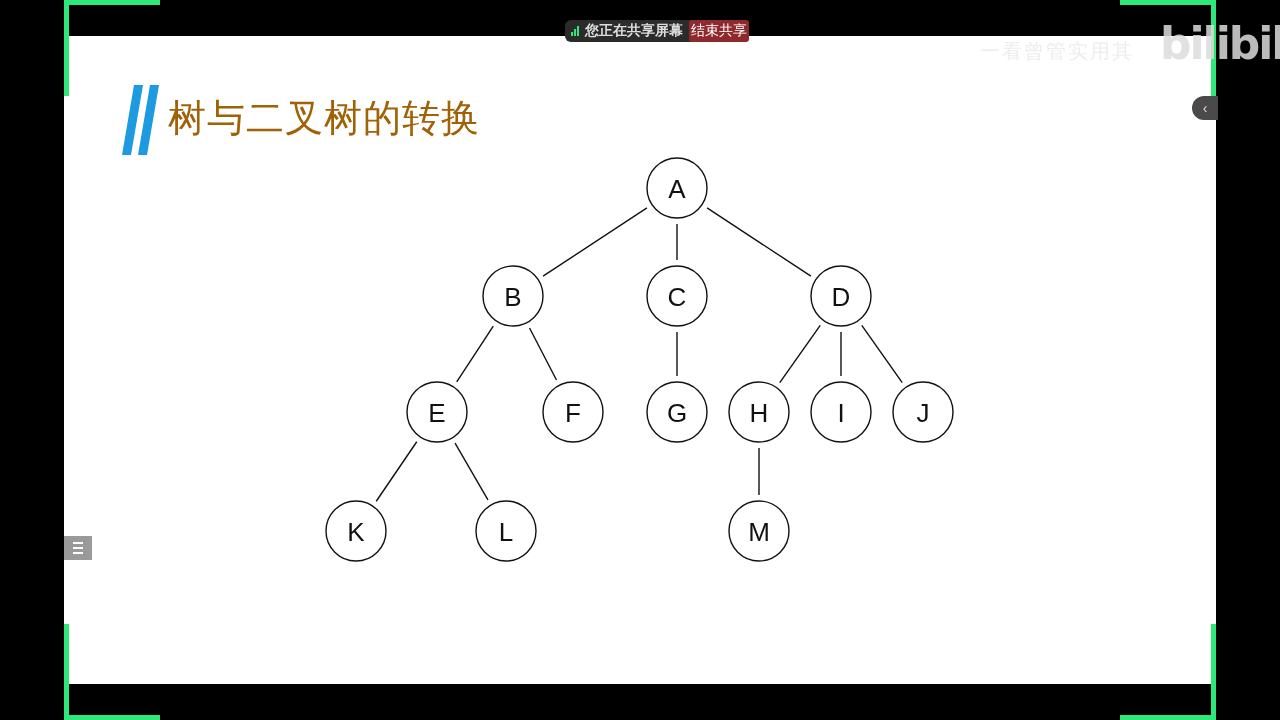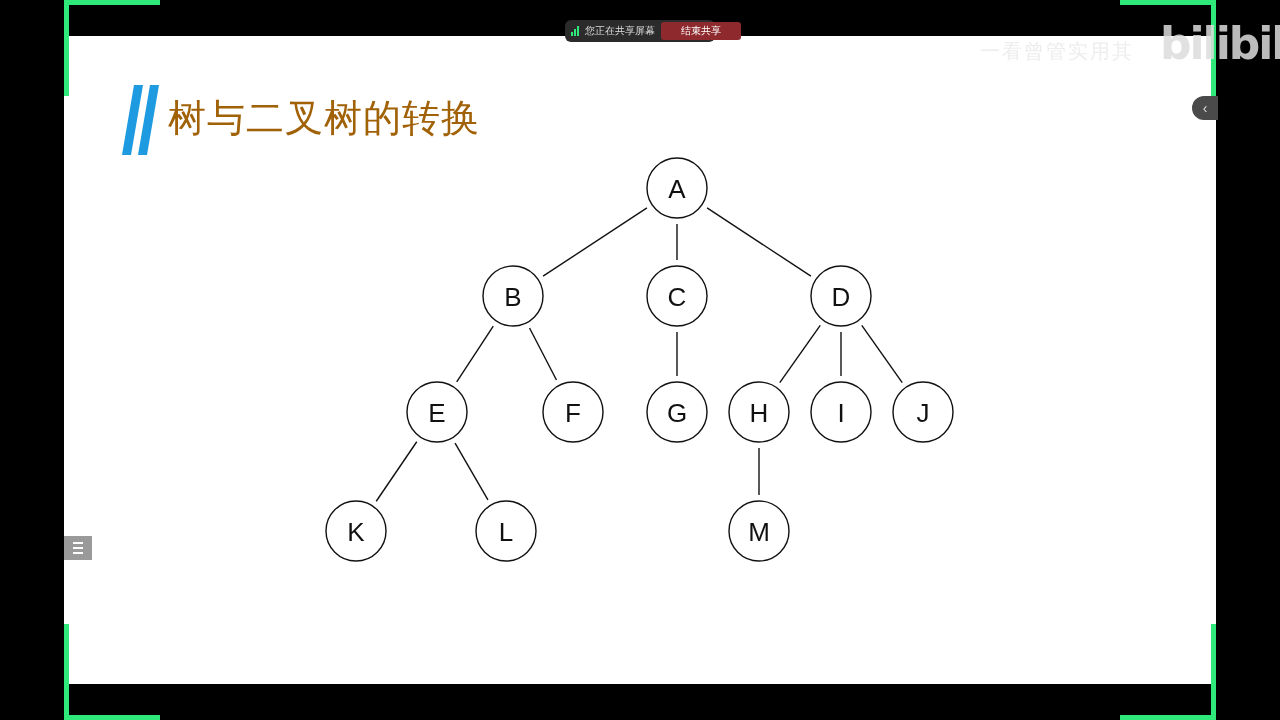--- a/index.html
+++ b/index.html
@@ -6,22 +6,22 @@
   body { width:1280px; height:720px; background:#000; position:relative; overflow:hidden; font-family:"Liberation Sans", "DejaVu Sans", sans-serif; }
   .slide { position:absolute; left:64px; top:36px; width:1152px; height:648px; background:#fff; }
   .title-bar { position:absolute; left:122px; top:85px; width:40px; height:70px; }
   .title-text { position:absolute; left:168px; top:96px; font-size:38px; color:#a16207; font-family:"DejaVu Sans", sans-serif; letter-spacing:1px; line-height:44px; }
   .tree { position:absolute; left:0; top:0; width:1280px; height:720px; }
   .node-label { font-family:"Liberation Sans", sans-serif; font-size:26px; fill:#111; text-anchor:middle; dominant-baseline:central; }
   .corner { position:absolute; background:#2ee87a; }
   .share-pill { position:absolute; left:565px; top:20px; width:150px; height:22px; background:#2b2b2b; border-radius:6px; display:flex; align-items:center; padding:0 6px; box-sizing:border-box; gap:6px; }
   .share-pill .sig { display:flex; align-items:flex-end; gap:1px; height:10px; }
   .share-pill .sig i { display:block; width:2px; background:#2ee87a; }
-  .share-text { color:#ddd; font-size:10px; font-family:"DejaVu Sans", sans-serif; white-space:nowrap; }
-  .stop-btn { margin-left:auto; background:#8e2a2e; color:#fff; font-size:10px; padding:2px 20px; border-radius:3px; font-family:"DejaVu Sans", sans-serif; white-space:nowrap; }
+  .share-text { color:#ddd; font-size:14px; font-family:"DejaVu Sans", sans-serif; white-space:nowrap;font-weight:bold; }
+  .stop-btn { margin-left:auto; background:#8e2a2e; color:#fff; font-size:14px; padding:2px 2px; border-radius:3px; font-family:"DejaVu Sans", sans-serif; white-space:nowrap; }
   .watermark { position:absolute; left:1160px; top:18px; font-size:44px; font-weight:bold; color:rgba(220,220,220,0.85); font-family:"DejaVu Sans", sans-serif; letter-spacing:-2px; }
   .watermark-sub { position:absolute; left:980px; top:38px; font-size:20px; color:rgba(225,225,225,0.6); font-family:"DejaVu Sans", sans-serif; letter-spacing:2px; }
   .collapse-btn { position:absolute; left:1192px; top:96px; width:26px; height:24px; background:#4a4a4a; border-radius:12px 0 0 12px; color:#ddd; font-size:14px; display:flex; align-items:center; justify-content:center; }
   .toc-btn { position:absolute; left:64px; top:536px; width:28px; height:24px; background:#9a9a9a; display:flex; flex-direction:column; justify-content:center; align-items:center; gap:3px; }
   .toc-btn span { display:block; width:10px; height:2px; background:#fff; }
 </style>
 </head>
 <body>
 
 <div class="slide"></div>

